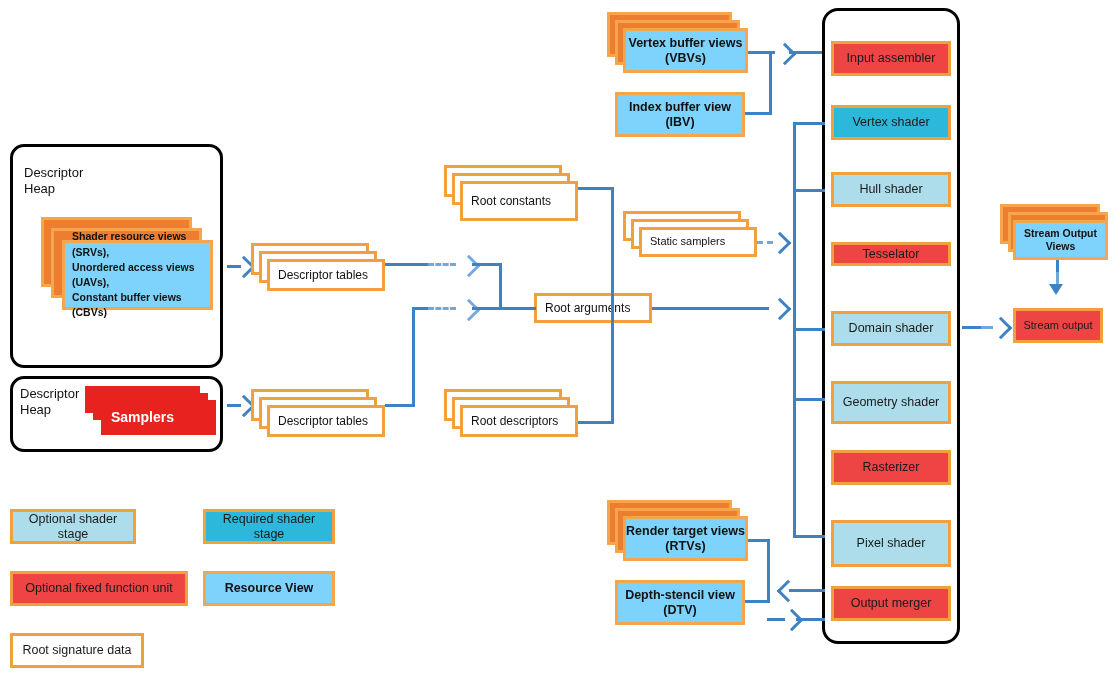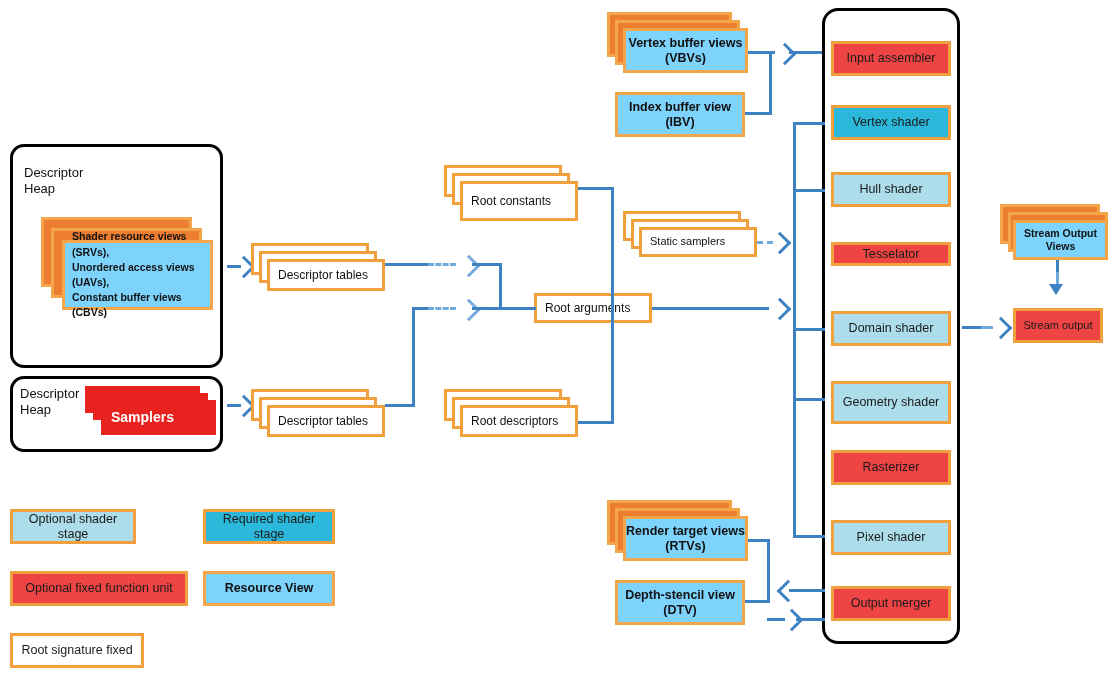--- a/index.html
+++ b/index.html
@@ -152,21 +152,21 @@
 
 <div class="pipeline" style="left:822px;top:8px;width:138px;height:636px;"></div>
 
 <div class="box fixed-unit" style="left:831px;top:41px;width:120px;height:35px;">Input assembler</div>
 <div class="box required-shader" style="left:831px;top:105px;width:120px;height:35px;">Vertex shader</div>
 <div class="box optional-shader" style="left:831px;top:172px;width:120px;height:35px;">Hull shader</div>
 <div class="box fixed-unit" style="left:831px;top:242px;width:120px;height:24px;">Tesselator</div>
 <div class="box optional-shader" style="left:831px;top:311px;width:120px;height:35px;">Domain shader</div>
 <div class="box optional-shader" style="left:831px;top:381px;width:120px;height:43px;">Geometry shader</div>
 <div class="box fixed-unit" style="left:831px;top:450px;width:120px;height:35px;">Rasterizer</div>
-<div class="box optional-shader" style="left:831px;top:520px;width:120px;height:35px;">Pixel shader</div>
+<div class="box optional-shader" style="left:831px;top:520px;width:120px;height:47px;">Pixel shader</div>
 <div class="box fixed-unit" style="left:831px;top:586px;width:120px;height:35px;">Output merger</div>
 
 <div class="ln v" style="left:793px;top:122px;height:300px;"></div>
 <div class="ln h" style="left:793px;top:122px;width:32px;"></div>
 <div class="ln h" style="left:793px;top:189px;width:32px;"></div>
 <div class="ln h" style="left:793px;top:328px;width:32px;"></div>
 <div class="ln h" style="left:793px;top:398px;width:32px;"></div>
 <div class="ln v" style="left:793px;top:398px;height:140px;"></div>
 <div class="ln h" style="left:793px;top:535px;width:32px;"></div>
 
@@ -200,13 +200,13 @@
 <div class="chev left" style="left:780px;top:583px;"></div>
 <div class="ln h" style="left:789px;top:589px;width:36px;"></div>
 <div class="ln h" style="left:767px;top:618px;width:18px;"></div>
 <div class="chev right" style="left:784px;top:612px;"></div>
 <div class="ln h" style="left:796px;top:618px;width:29px;"></div>
 
 <div class="box optional-shader legend-item" style="left:10px;top:509px;width:126px;height:35px;">Optional shader stage</div>
 <div class="box required-shader legend-item" style="left:203px;top:509px;width:132px;height:35px;">Required shader stage</div>
 <div class="box fixed-unit legend-item" style="left:10px;top:571px;width:178px;height:35px;">Optional fixed function unit</div>
 <div class="box resource legend-item" style="left:203px;top:571px;width:132px;height:35px;">Resource View</div>
-<div class="box plain legend-item" style="left:10px;top:633px;width:134px;height:35px;justify-content:center;">Root signature fixed</div>
+<div class="box plain legend-item" style="left:10px;top:633px;width:134px;height:35px;justify-content:center;">Root signature data</div>
 
 </body></html>

